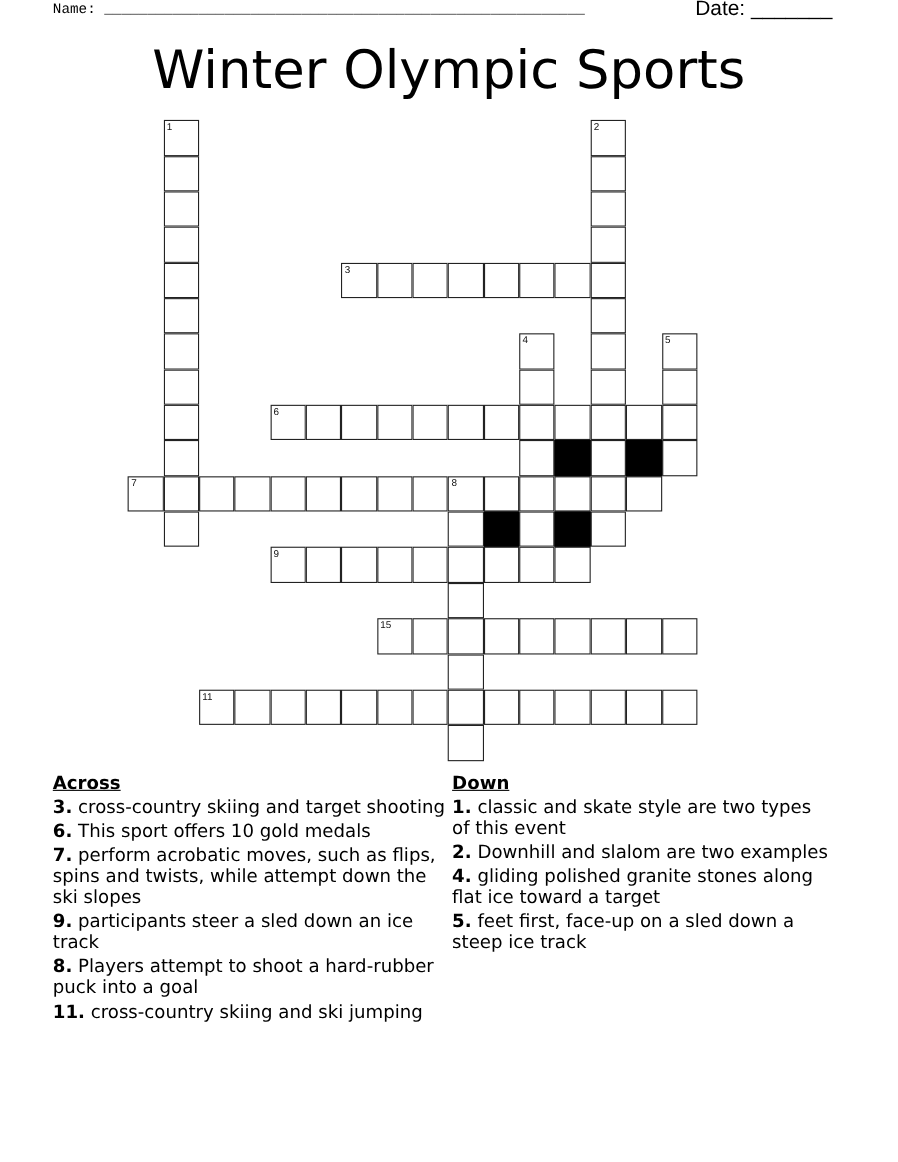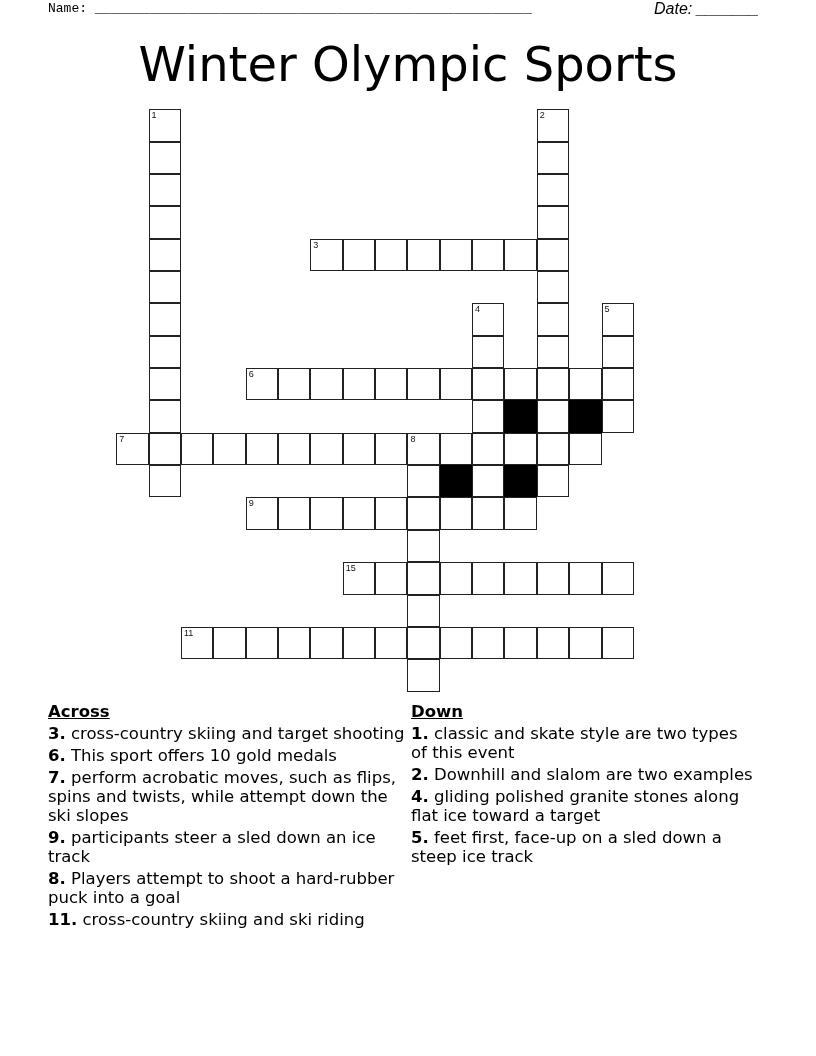--- a/index.html
+++ b/index.html
@@ -1,18 +1,18 @@
 <!DOCTYPE html>
 <html><head>
 <meta charset="utf-8">
 <style>
   html, body { margin:0; padding:0; background:#fff; }
   body { width:816px; height:1056px; position:relative; overflow:hidden; font-family:"DejaVu Sans", sans-serif; color:#000; }
   .hdr { position:absolute; top:0; left:48px; font-family:Liberation Mono, monospace; font-size:13px; line-height:18px; }
-  .hdr-date { position:absolute; top:0; left:654px; font-family:"Liberation Sans", sans-serif; font-size:16px; line-height:18px;font-style:italic; }
+  .hdr-date { position:absolute; top:0; left:632px; font-family:"Liberation Sans", sans-serif; font-size:19px; line-height:18px; }
   .title { position:absolute; top:34px; left:0; width:816px; text-align:center; font-size:48px; line-height:60px; font-family:"DejaVu Sans", sans-serif; }
   .grid { position:absolute; left:0; top:0; width:816px; height:700px; }
   .cell { position:absolute; width:32.4px; height:32.4px; box-sizing:border-box; border:1.5px solid #222; background:#fff; margin-left:-0.75px; margin-top:-0.75px; }
   .cell.black { background:#000; border-color:#000; }
   .num { position:absolute; top:1px; left:2px; font-size:9px; line-height:9px; font-family:"Liberation Sans", sans-serif; color:#111; }
   .clues { position:absolute; top:702px; font-size:16.5px; line-height:19px; }
   .clues.across { left:48px; width:360px; }
   .clues.down { left:411px; width:345px; }
   .clue-head { text-decoration:underline; font-weight:bold; margin-bottom:3px; }
   .clue { margin-bottom:3px; }
@@ -153,21 +153,21 @@
     <div class="cell black" style="left: 505.2px; top: 465.85px;"></div>
   </div>
 
 <div class="clues across">
   <div class="clue-head">Across</div>
   <div class="clue"><b>3.</b> <span>cross-country skiing and target shooting</span></div>
   <div class="clue"><b>6.</b> <span>This sport offers 10 gold medals</span></div>
   <div class="clue"><b>7.</b> <span>perform acrobatic moves, such as flips, spins and twists, while attempt down the ski slopes</span></div>
   <div class="clue"><b>9.</b> <span>participants steer a sled down an ice track</span></div>
   <div class="clue"><b>8.</b> <span>Players attempt to shoot a hard-rubber puck into a goal</span></div>
-  <div class="clue"><b>11.</b> <span>cross-country skiing and ski riding</span></div>
+  <div class="clue"><b>11.</b> <span>cross-country skiing and ski jumping</span></div>
 </div>
 
 <div class="clues down">
   <div class="clue-head">Down</div>
   <div class="clue"><b>1.</b> <span>classic and skate style are two types of this event</span></div>
   <div class="clue"><b>2.</b> <span>Downhill and slalom are two examples</span></div>
   <div class="clue"><b>4.</b> <span>gliding polished granite stones along flat ice toward a target</span></div>
   <div class="clue"><b>5.</b> <span>feet first, face-up on a sled down a steep ice track</span></div>
 </div>
 

